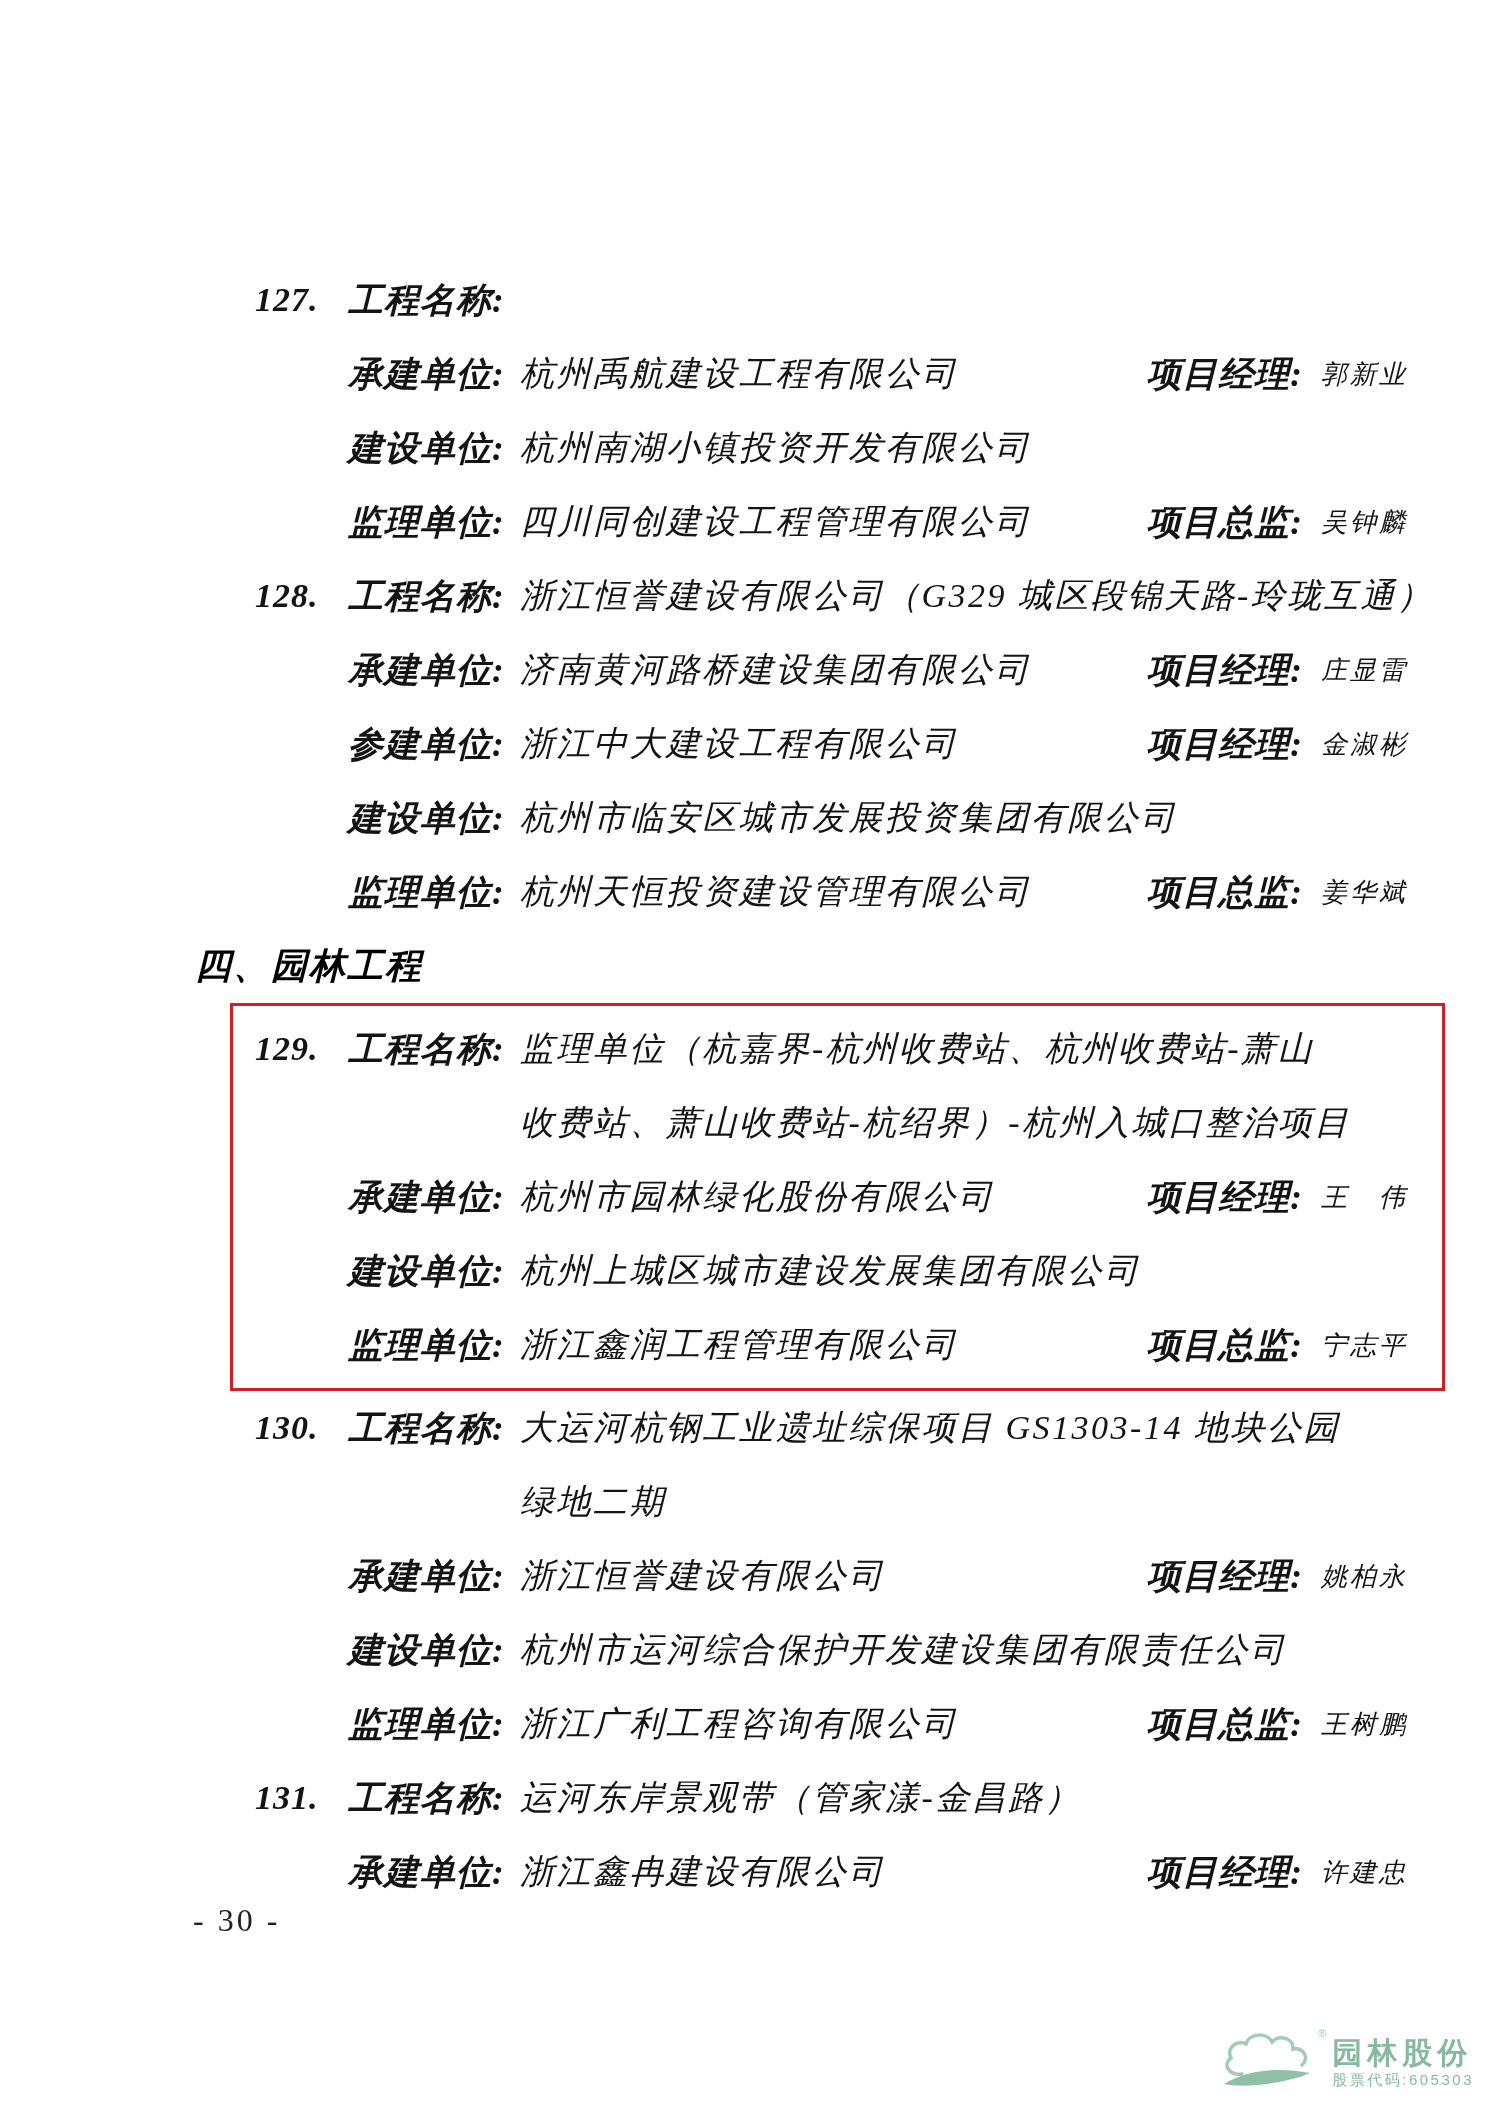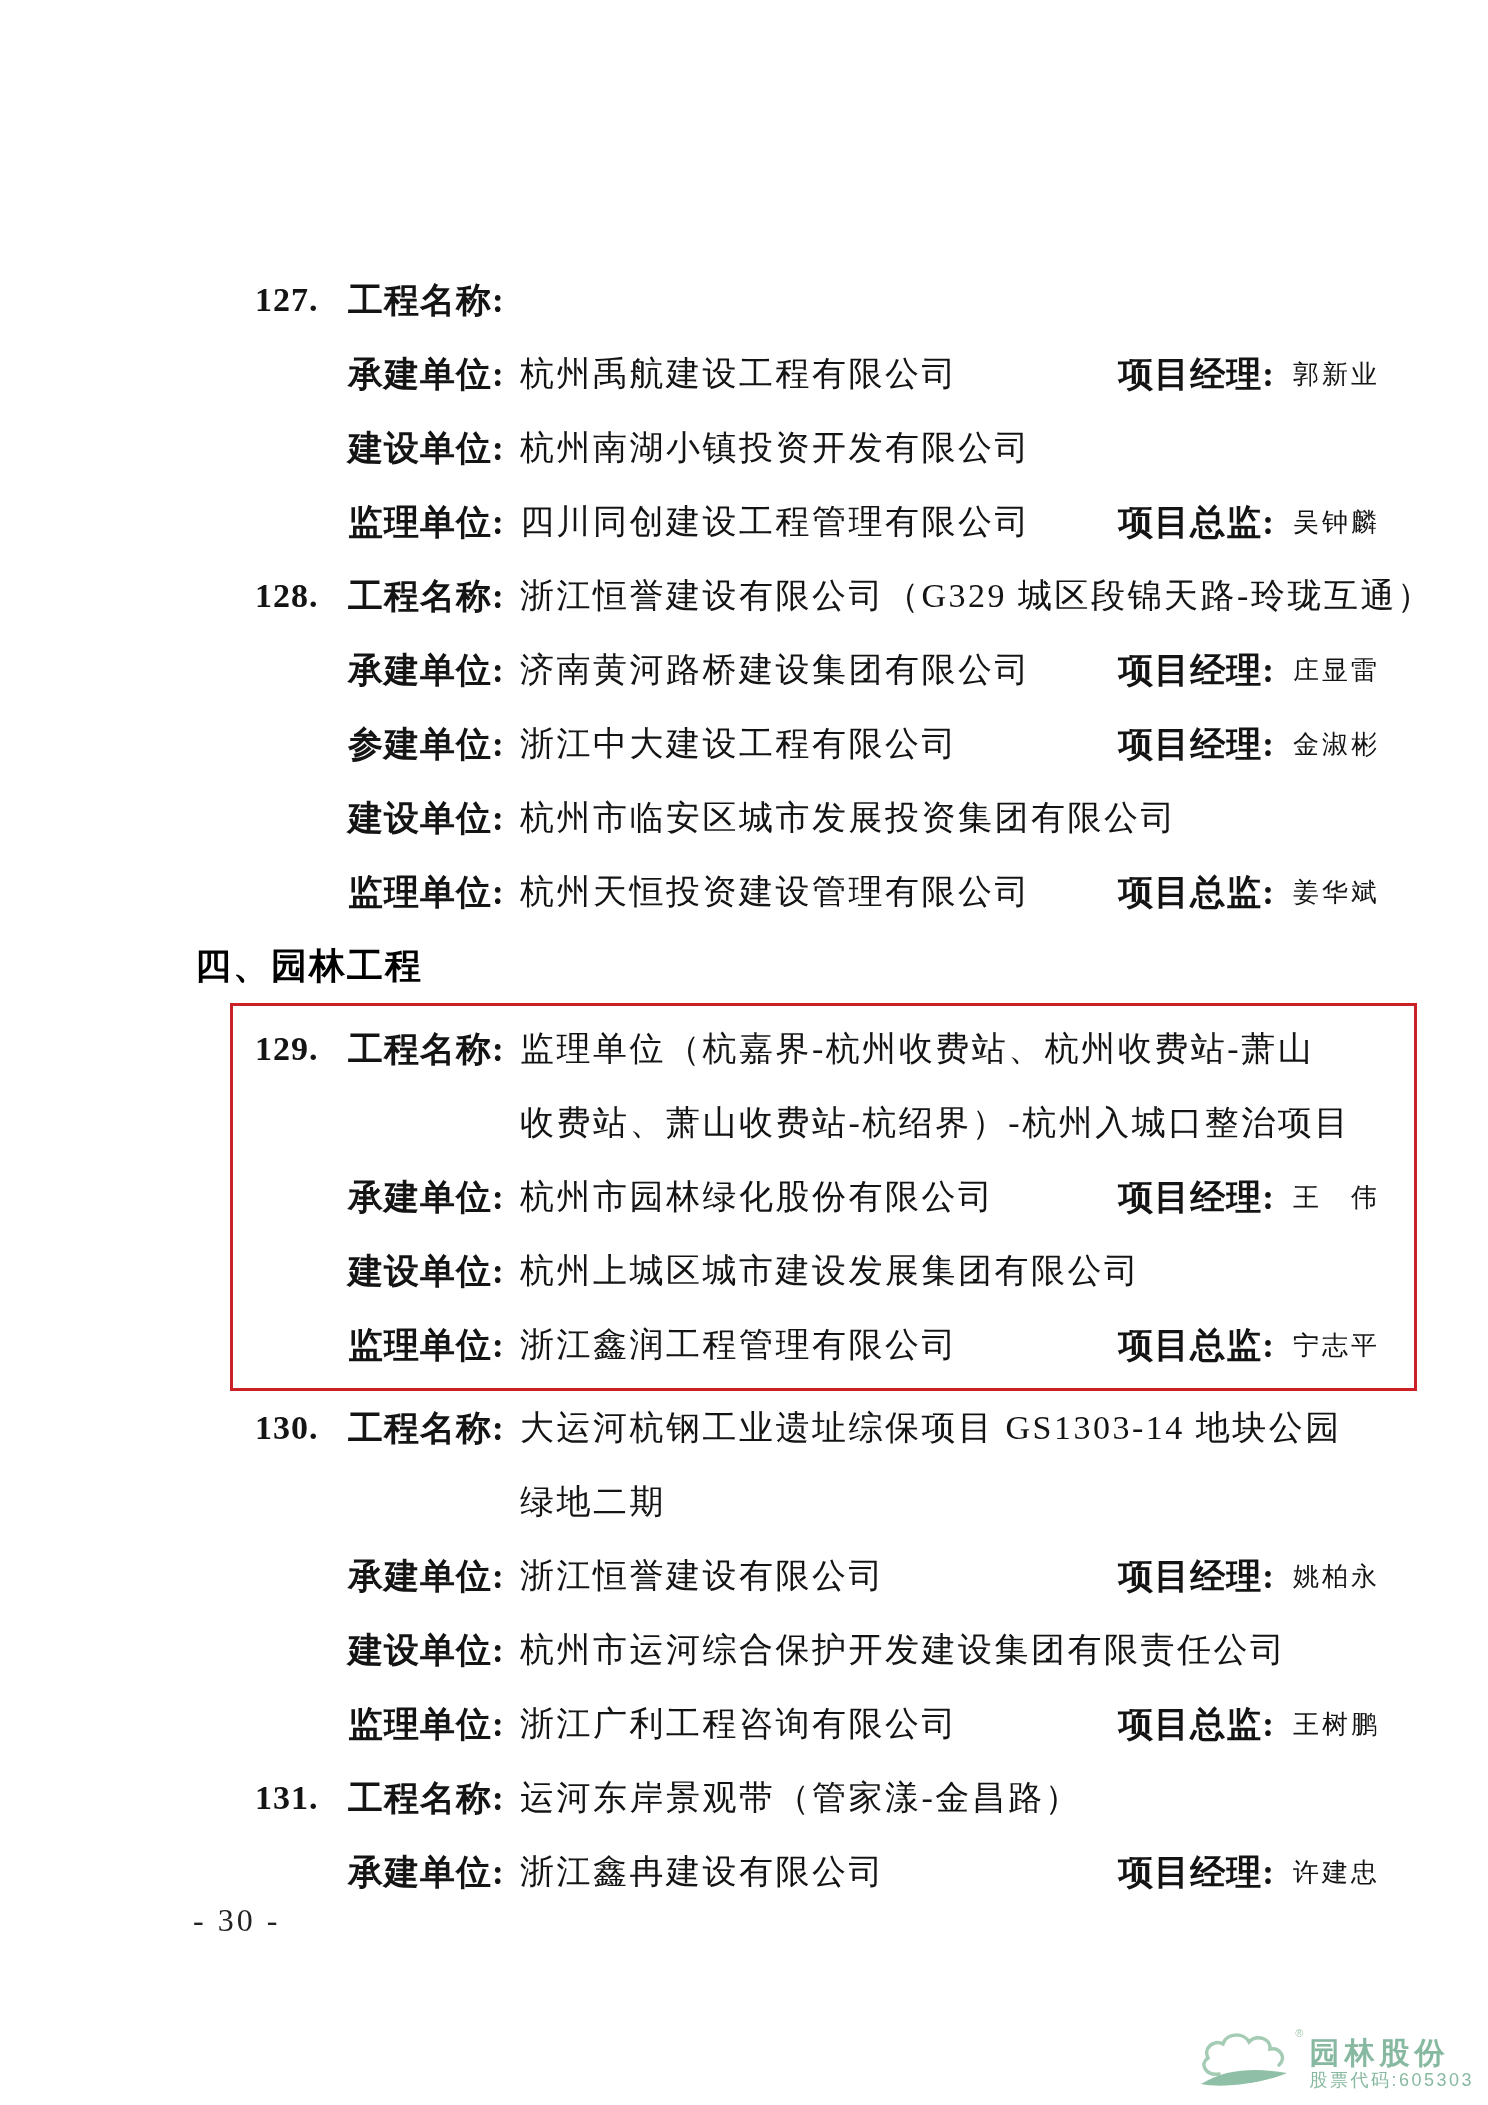--- a/index.html
+++ b/index.html
@@ -7,21 +7,21 @@
     position:relative;
     width:1488px;height:2105px;
     background:#ffffff;
     font-family:"Liberation Serif","DejaVu Serif",serif;
     color:#141414;
     overflow:hidden;
     margin:0 auto;
   }
   .doc{
     position:absolute;top:263px;left:0;width:1488px;
-    padding:0 108px 0 255px;box-sizing:border-box;
+    padding:0 80px 0 255px;box-sizing:border-box;font-style:italic;
   }
   .row{height:74px;display:flex;align-items:center;white-space:nowrap;}
   .num{flex:0 0 93px;width:93px;font-weight:700;font-size:34px;letter-spacing:1px;}
   .label{flex:0 0 172px;width:172px;font-weight:900;font-size:35px;letter-spacing:1px;}
   .value{font-size:34px;letter-spacing:2.5px;}
   .right-group{margin-left:auto;display:flex;align-items:center;}
   .r-label{font-weight:900;font-size:35px;letter-spacing:1px;}
   .r-value{font-size:26px;margin-left:18px;letter-spacing:3px;}
   .heading-row{height:74px;display:flex;align-items:center;}
   .heading-text{
@@ -42,21 +42,21 @@
     display:flex;align-items:center;
     font-family:"Liberation Sans","DejaVu Sans",sans-serif;
   }
   .wm-icon{position:relative;margin-right:10px;}
   .reg-mark{
     position:absolute;top:-2px;right:-4px;
     font-size:11px;color:#a4cbb4;
   }
   .wm-text{display:flex;flex-direction:column;justify-content:center;}
   .brand-name{font-size:30px;font-weight:700;letter-spacing:5px;line-height:34px;}
-  .stock-code{font-size:18px;letter-spacing:2.5px;line-height:20px;}
+  .stock-code{font-size:15px;letter-spacing:2.5px;line-height:20px;}
 </style>
 </head>
 <body>
 
 <div class="page">
 
   <div class="doc">
       <div class="entry">
         <div class="row">
           <span class="num">127.</span>

